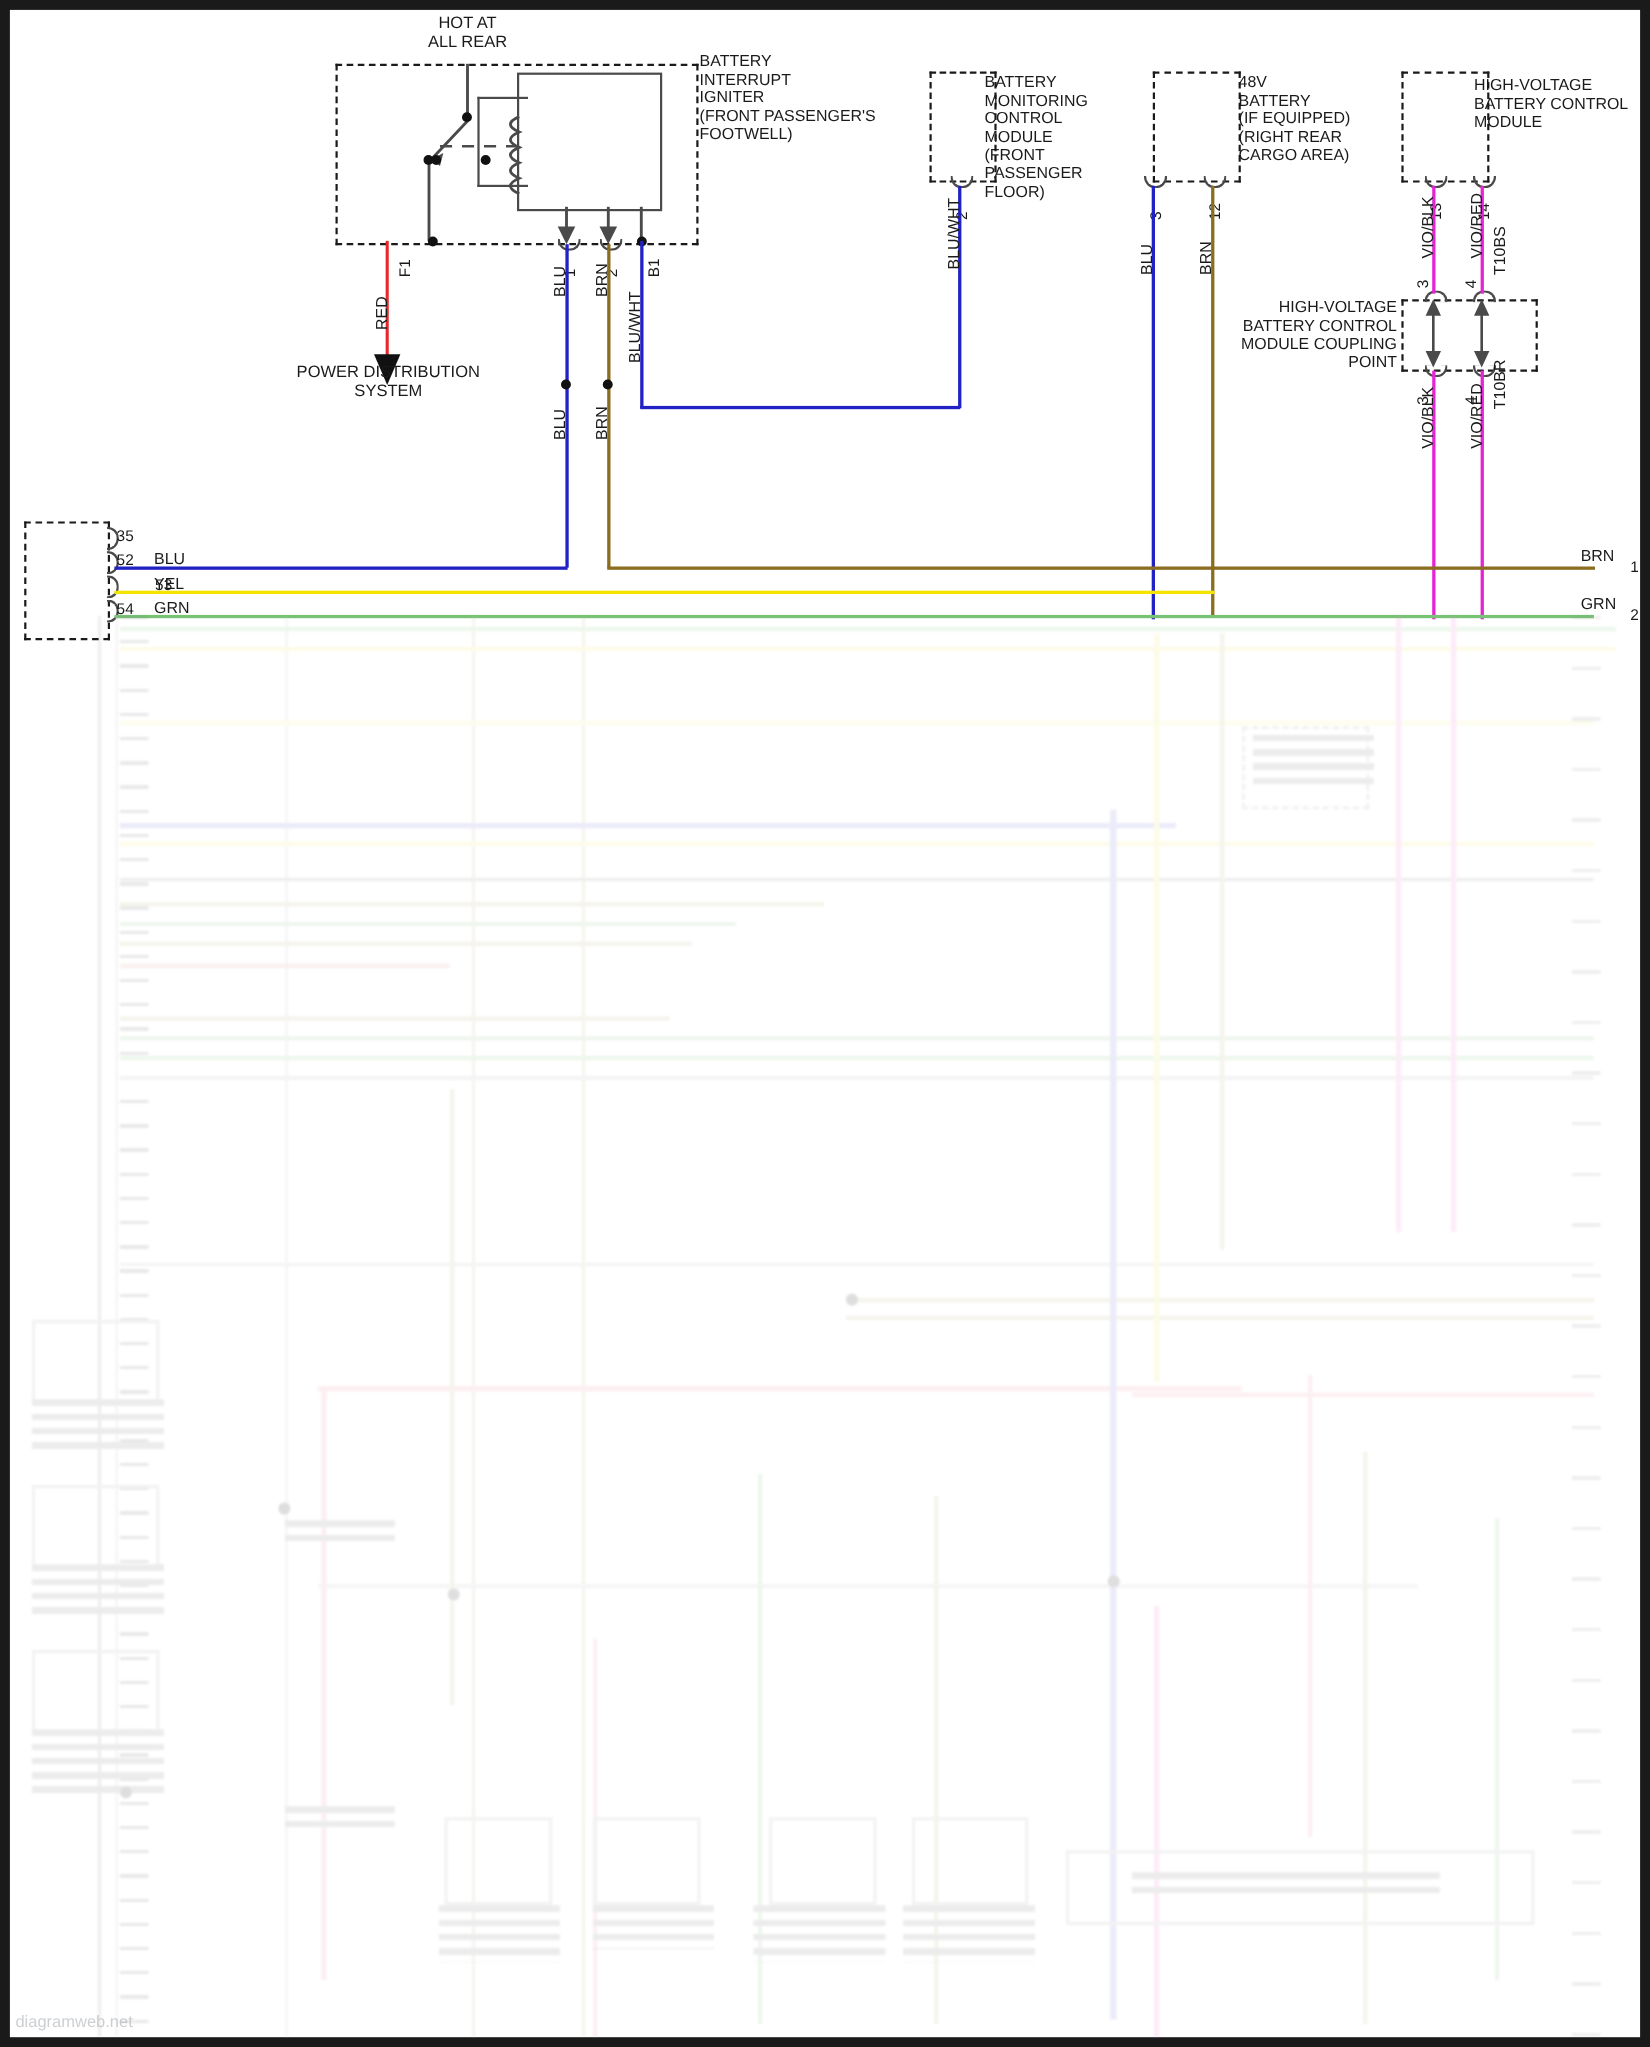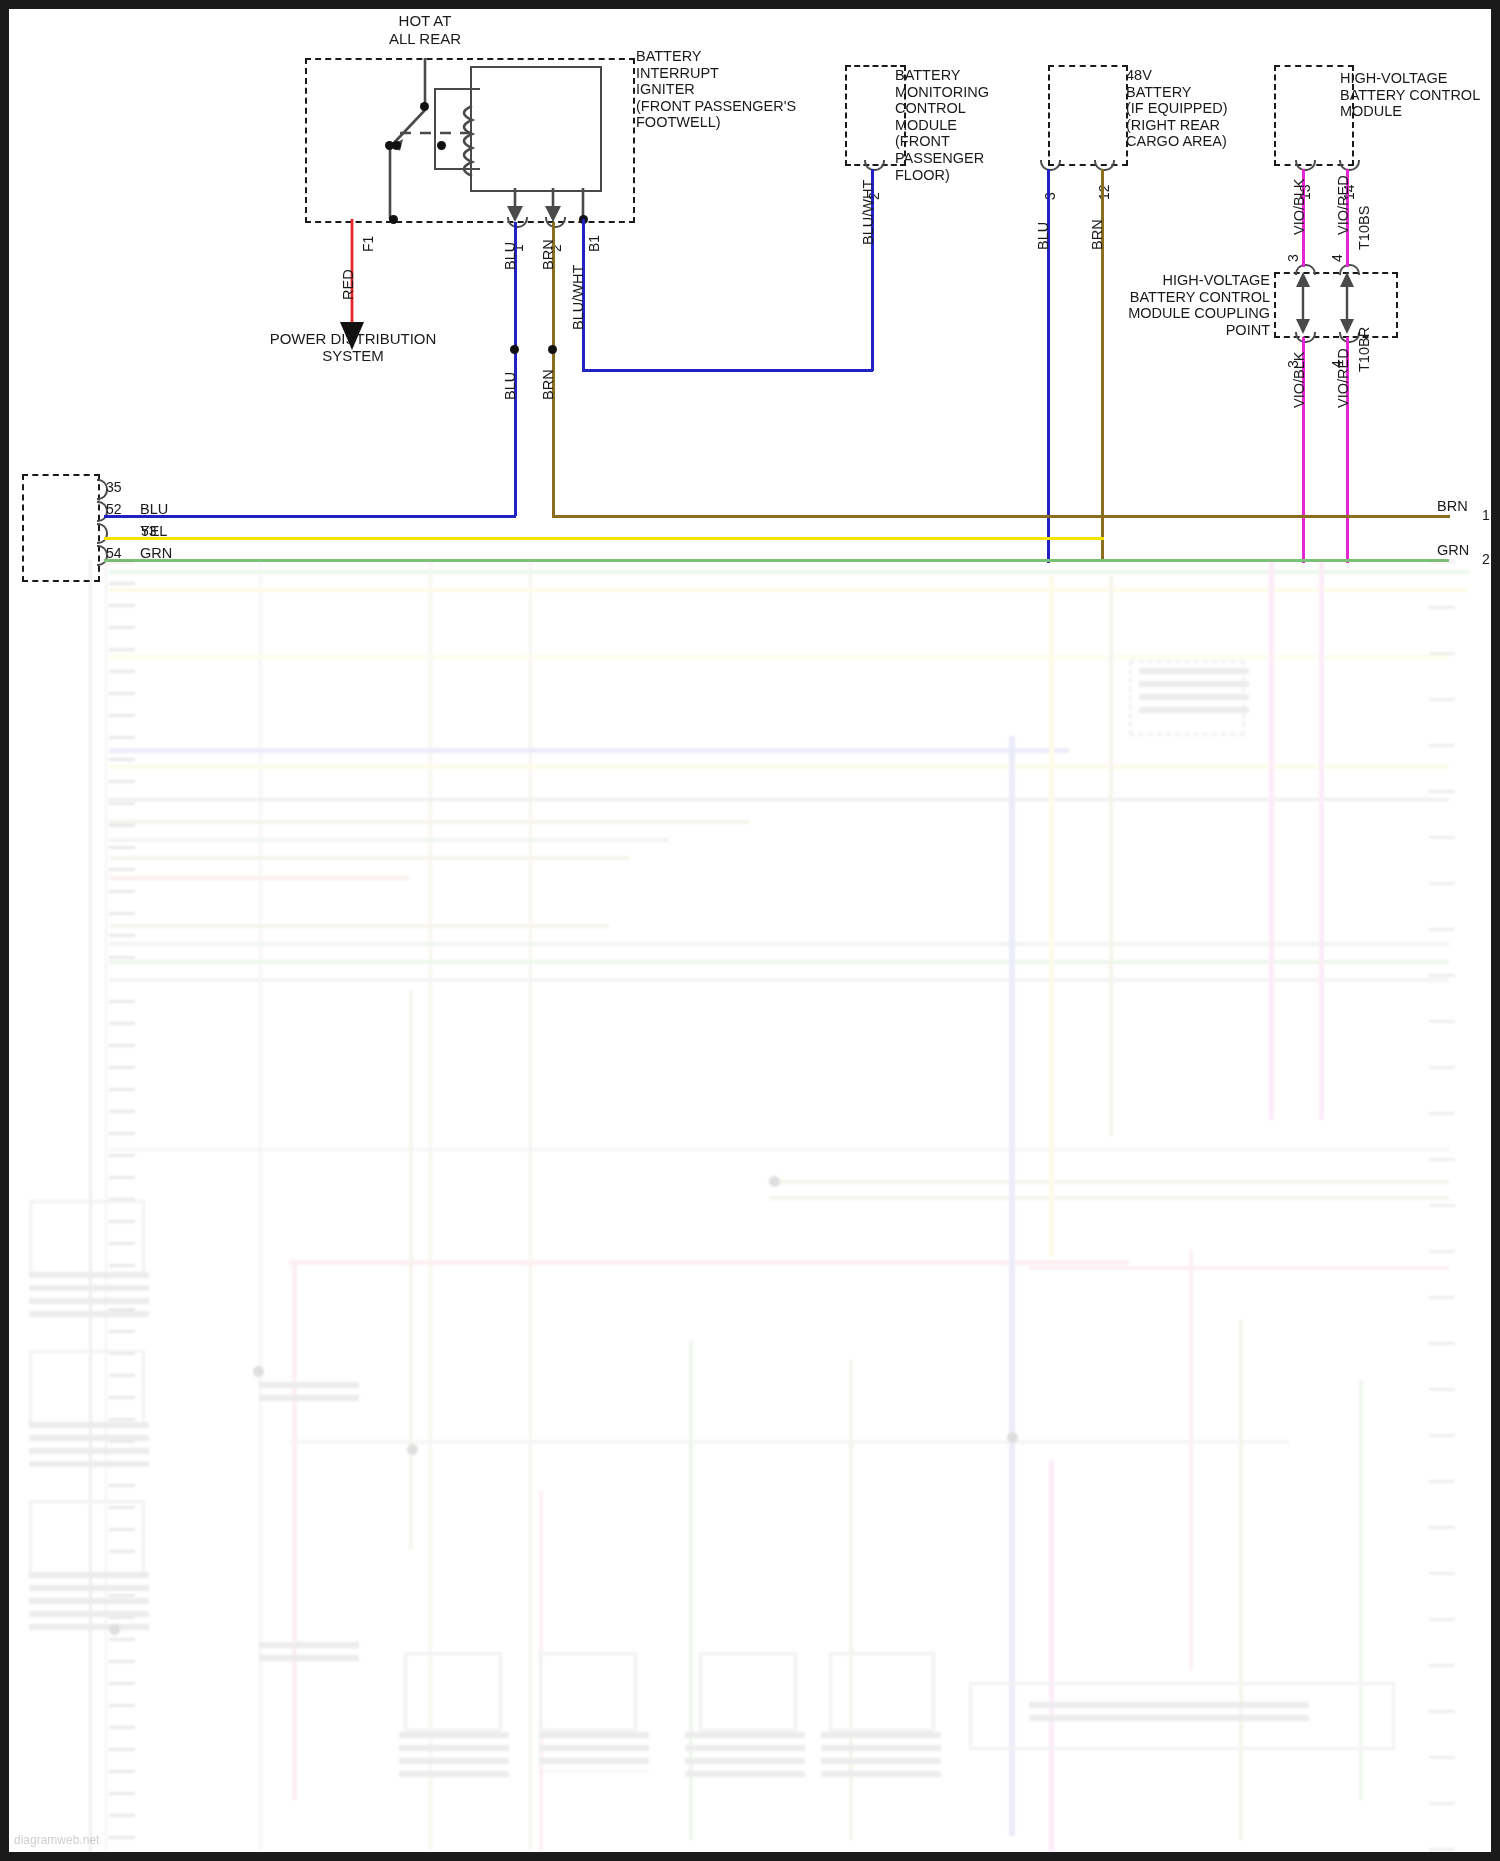--- a/index.html
+++ b/index.html
@@ -28,21 +28,21 @@
   .cup{position:absolute;width:17px;height:9px;
        border:2px solid #4a4a4a;border-top:none;border-radius:0 0 10px 10px;background:transparent;}
   .cup.up{border:2px solid #4a4a4a;border-bottom:none;border-radius:10px 10px 0 0;}
 
   svg.ov{position:absolute;left:0;top:0;width:1500px;height:1861px;overflow:visible;pointer-events:none;}
 
   
   #faded{position:absolute;left:9px;top:560px;width:1482px;height:1292px;
          overflow:hidden;opacity:.16;filter:blur(1.1px);}
   #faded .fw{position:absolute;}
-  #watermark{position:absolute;left:14px;bottom:14px;font-size:12px;color:#9aa0a6;opacity:.5;}
+  #watermark{position:absolute;left:14px;bottom:14px;font-size:15px;color:#9aa0a6;opacity:.5;}
 </style>
 </head>
 <body>
 
 <div id="frame">
 
   <div class="border-top"></div>
   <div class="border-bottom"></div>
   <div class="border-left"></div>
   <div class="border-right"></div>

